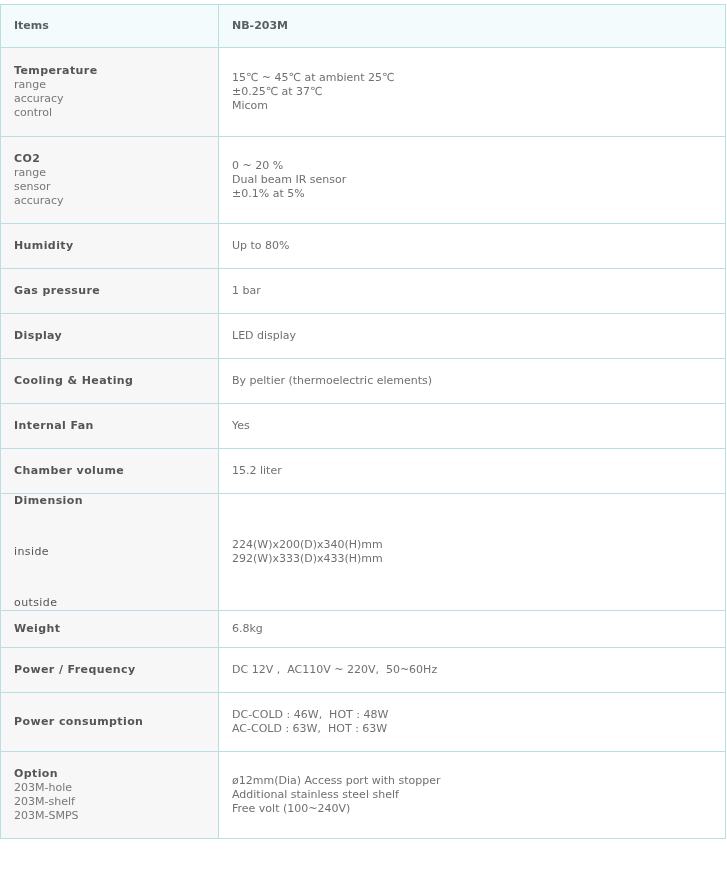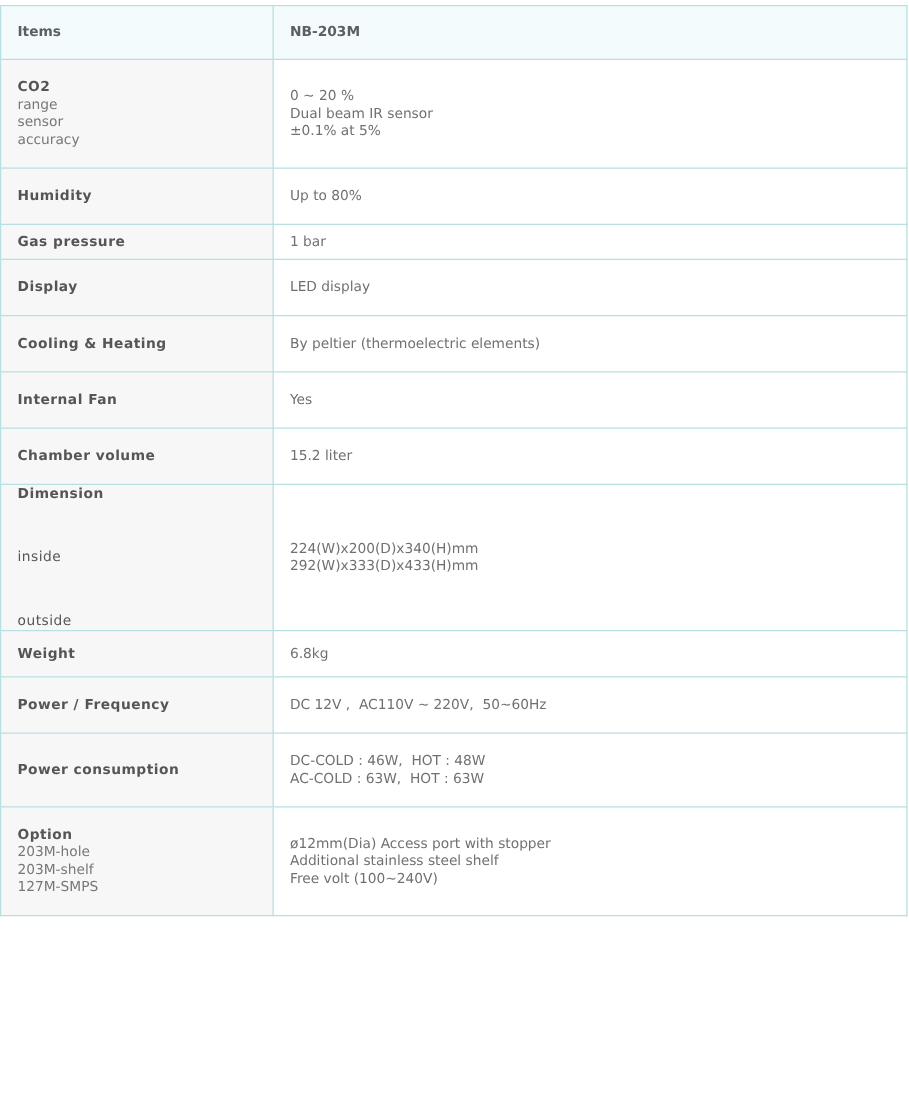--- a/index.html
+++ b/index.html
@@ -30,20 +30,33 @@
 </head>
 <body>
 
 <table class="spec-table">
   <tbody>
       <tr class="head" style="height:43px">
     <td class="label-cell"><span>Items</span></td>
     <td class="value-cell"><span>NB-203M</span></td>
   </tr>
 
+  <tr style="height:89px">
+    <td class="label-cell">
+      <span class="lbl-title">Temperature</span>
+      <span class="lbl-sub">range</span>
+      <span class="lbl-sub">accuracy</span>
+      <span class="lbl-sub">control</span>
+    </td>
+    <td class="value-cell">
+      <span class="val-line">15℃ ~ 45℃ at ambient 25℃</span>
+      <span class="val-line">±0.25℃ at 37℃</span>
+      <span class="val-line">Micom</span>
+    </td>
+  </tr>
 
   <tr style="height:87px">
     <td class="label-cell">
       <span class="lbl-title">CO2</span>
       <span class="lbl-sub">range</span>
       <span class="lbl-sub">sensor</span>
       <span class="lbl-sub">accuracy</span>
     </td>
     <td class="value-cell">
       <span class="val-line">0 ~ 20 %</span>
@@ -54,21 +67,21 @@
 
   <tr style="height:45px">
     <td class="label-cell">
           <span class="lbl-title">Humidity</span>
         </td>
     <td class="value-cell">
           <span class="val-line">Up to 80%</span>
         </td>
   </tr>
 
-  <tr style="height:28px">
+  <tr style="height:45px">
     <td class="label-cell">
           <span class="lbl-title">Gas pressure</span>
         </td>
     <td class="value-cell">
           <span class="val-line">1 bar</span>
         </td>
   </tr>
 
   <tr style="height:45px">
     <td class="label-cell">
@@ -146,21 +159,21 @@
       <span class="val-line" style="white-space:pre">DC-COLD : 46W,  HOT : 48W</span>
       <span class="val-line" style="white-space:pre">AC-COLD : 63W,  HOT : 63W</span>
     </td>
   </tr>
 
   <tr style="height:87px">
     <td class="label-cell">
       <span class="lbl-title">Option</span>
       <span class="lbl-sub">203M-hole</span>
       <span class="lbl-sub">203M-shelf</span>
-      <span class="lbl-sub">127M-SMPS</span>
+      <span class="lbl-sub">203M-SMPS</span>
     </td>
     <td class="value-cell">
       <span class="val-line">ø12mm(Dia) Access port with stopper</span>
       <span class="val-line">Additional stainless steel shelf</span>
       <span class="val-line">Free volt (100~240V)</span>
     </td>
   </tr>
 </tbody>
   </table>
 

